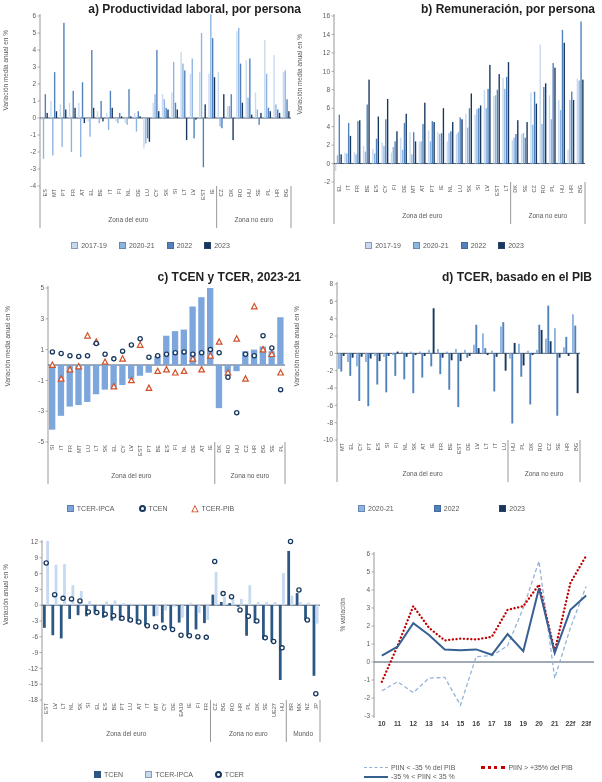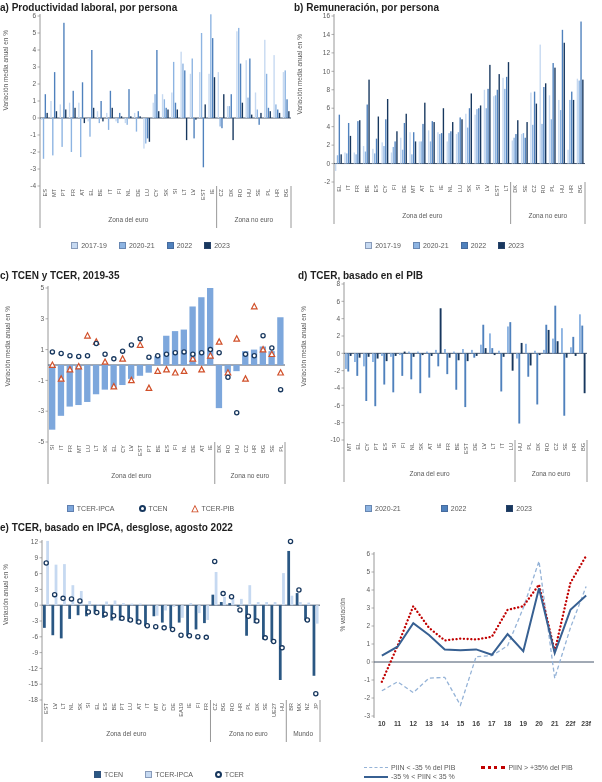--- a/index.html
+++ b/index.html
@@ -1,19 +1,19 @@
 <!DOCTYPE html>
 <html><head>
 <meta charset="utf-8">
 <style>
   html,body{margin:0;padding:0;background:#fff;}
   #fig{position:relative;width:602px;height:782px;background:#fff;overflow:hidden;
        font-family:"Liberation Sans", sans-serif;}
   .panel{position:absolute;}
-  .title{position:absolute;left:0;right:0;text-align:left;font-size:10px;font-weight:bold;color:#1f1f1f;}
+  .title{position:absolute;left:0;right:0;text-align:right;font-size:12px;font-weight:bold;color:#1f1f1f;}
   .t2{top:2px}.t10{top:12px}.t0{top:2px}.t16{top:16px}
   .ylab{position:absolute;writing-mode:vertical-rl;transform:rotate(180deg);
         font-size:6.5px;color:#595959;white-space:nowrap;}
   .plot{position:absolute;left:0;top:0;right:0;bottom:0;}
   .plot svg{position:absolute;left:0;top:0;}
   .legend{position:absolute;left:0;right:0;display:flex;justify-content:center;
           align-items:center;gap:12px;font-size:7px;color:#595959;flex-wrap:wrap;}
   .legend .li{display:flex;align-items:center;gap:3px;white-space:nowrap;}
   .sw-bar{display:inline-block;width:7px;height:7px;border:1px solid rgba(60,80,120,.45);box-sizing:border-box;}
   .sw-circle{display:inline-block;width:7px;height:7px;border-radius:50%;background:#fff;box-sizing:border-box;}
@@ -434,21 +434,21 @@
           <span>2022</span>
         </span>
         <span class="li">
           <span class="sw-bar" style="background: rgb(23, 55, 94);"></span>
           <span>2023</span>
         </span>
       </div>
   </div>
 
   <div class="panel" style="left:0;top:258px;width:301px;height:262px">
-    <div class="title t10">c) TCEN y TCER, 2019-35</div>
+    <div class="title t10">c) TCEN y TCER, 2023-21</div>
     <div class="ylab" style="left:4px;top:48px">Variación media anual en %</div>
     <div class="plot">
         <svg width="301" height="262" viewBox="0 0 301 262">
           <g font-size="6.5" fill="#595959">
             <line x1="45.5" y1="184" x2="48" y2="184" stroke="#8c8c8c" stroke-width="0.7"></line>
             <text x="44" y="186.2" text-anchor="end">-5</text>
             <line x1="45.5" y1="153.2" x2="48" y2="153.2" stroke="#8c8c8c" stroke-width="0.7"></line>
             <text x="44" y="155.39999999999998" text-anchor="end">-3</text>
             <line x1="45.5" y1="122.4" x2="48" y2="122.4" stroke="#8c8c8c" stroke-width="0.7"></line>
             <text x="44" y="124.60000000000001" text-anchor="end">-1</text>
@@ -598,21 +598,21 @@
           <span class="sw-circle" style="border: 2px solid rgb(23, 55, 94);"></span>
           <span>TCEN</span>
         </span>
         <span class="li">
           <span class="sw-tri" style="color: rgb(209, 80, 42);">△</span>
           <span>TCER-PIB</span>
         </span>
       </div>
   </div>
 
-  <div class="panel" style="left:298px;top:258px;width:301px;height:262px">
+  <div class="panel" style="left:291px;top:258px;width:301px;height:262px">
     <div class="title t10">d) TCER, basado en el PIB</div>
     <div class="ylab" style="left:2px;top:48px">Variación media anual en %</div>
     <div class="plot">
         <svg width="301" height="262" viewBox="0 0 301 262">
           <g font-size="6.5" fill="#595959">
             <line x1="43.5" y1="182" x2="46" y2="182" stroke="#8c8c8c" stroke-width="0.7"></line>
             <text x="42" y="184.2" text-anchor="end">-10</text>
             <line x1="43.5" y1="164.66666666666666" x2="46" y2="164.66666666666666" stroke="#8c8c8c" stroke-width="0.7"></line>
             <text x="42" y="166.86666666666665" text-anchor="end">-8</text>
             <line x1="43.5" y1="147.33333333333334" x2="46" y2="147.33333333333334" stroke="#8c8c8c" stroke-width="0.7"></line>
@@ -772,21 +772,20 @@
           <span>2022</span>
         </span>
         <span class="li">
           <span class="sw-bar" style="background: rgb(23, 55, 94);"></span>
           <span>2023</span>
         </span>
       </div>
   </div>
 
   <div class="panel" style="left:0;top:520px;width:338px;height:262px">
-    <div class="title t0">e) TCER, basado en IPCA, desglose, agosto 2022</div>
     <div class="ylab" style="left:2px;top:44px">Variación anual en %</div>
     <div class="plot">
         <svg width="338" height="262" viewBox="0 0 338 262">
           <g font-size="6.5" fill="#595959">
             <line x1="39.5" y1="180" x2="42" y2="180" stroke="#8c8c8c" stroke-width="0.7"></line>
             <text x="38" y="182.2" text-anchor="end">-18</text>
             <line x1="39.5" y1="164.2" x2="42" y2="164.2" stroke="#8c8c8c" stroke-width="0.7"></line>
             <text x="38" y="166.39999999999998" text-anchor="end">-15</text>
             <line x1="39.5" y1="148.4" x2="42" y2="148.4" stroke="#8c8c8c" stroke-width="0.7"></line>
             <text x="38" y="150.6" text-anchor="end">-12</text>

